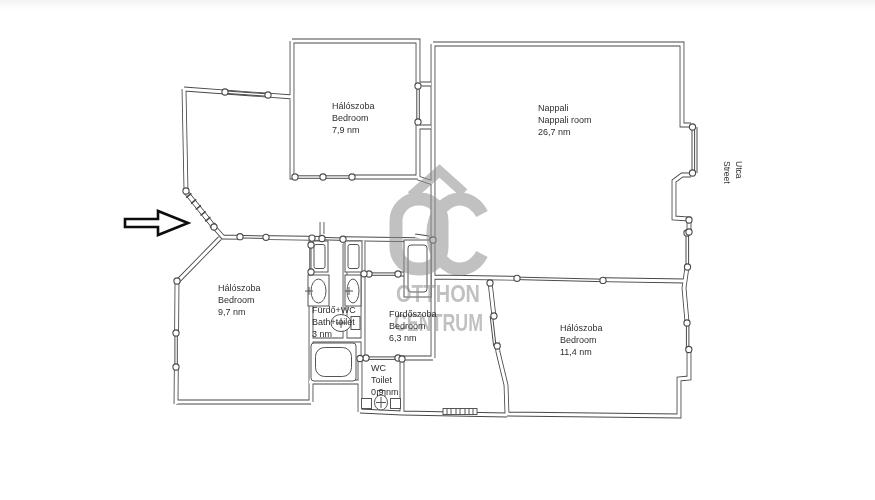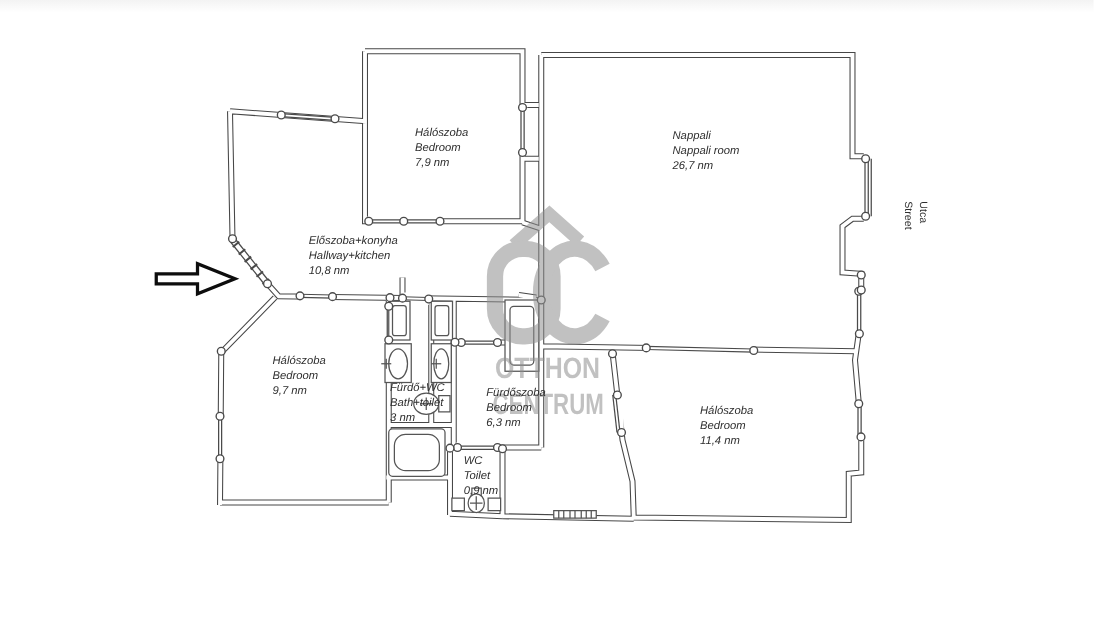--- a/index.html
+++ b/index.html
@@ -5,21 +5,20 @@
   html,body{margin:0;padding:0;background:#ffffff;}
   .stage{
     position:relative;width:875px;height:500px;overflow:hidden;
     background:linear-gradient(#f3f3f3 0px,#ffffff 10px);
     font-family:"Liberation Sans","DejaVu Sans",sans-serif;
   }
   .plan-svg{position:absolute;left:0;top:0;}
   .lbl{
     position:absolute;font-size:9px;line-height:12px;color:#2e2e2e;
     white-space:nowrap;
-    font-style:italic;
   }
   .lbl span{display:block;}
   .street{
     position:absolute;left:712px;top:170px;width:42px;text-align:left;
     font-size:8.5px;line-height:12px;color:#2e2e2e;
     transform:rotate(90deg);transform-origin:50% 50%;
   }
   .street span{display:block;}
 </style>
 </head>
@@ -225,25 +224,20 @@
   <div class="lbl" style="left:332px;top:100px">
     <span>Hálószoba</span>
     <span>Bedroom</span>
     <span>7,9 nm</span>
   </div>
   <div class="lbl" style="left:538px;top:102px">
     <span>Nappali</span>
     <span>Nappali room</span>
     <span>26,7 nm</span>
   </div>
-  <div class="lbl" style="left:247px;top:186px">
-    <span>Előszoba+konyha</span>
-    <span>Hallway+kitchen</span>
-    <span>10,8 nm</span>
-  </div>
   <div class="lbl" style="left:218px;top:282px">
     <span>Hálószoba</span>
     <span>Bedroom</span>
     <span>9,7 nm</span>
   </div>
   <div class="lbl" style="left:312px;top:304px">
     <span>Fürdő+WC</span>
     <span>Bath+toilet</span>
     <span>3 nm</span>
   </div>

